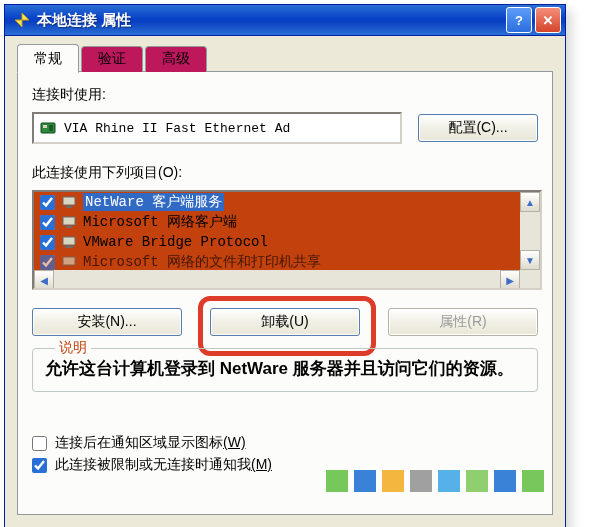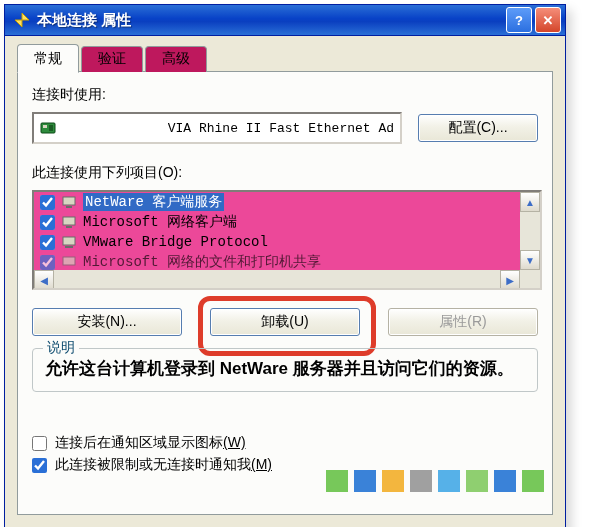--- a/index.html
+++ b/index.html
@@ -93,41 +93,41 @@
     display: flex; align-items: center; gap: 16px; margin-bottom: 20px;
   }
   .adapter-box {
     flex: 1;
     height: 28px;
     border: 2px inset #d4d0c8;
     background: #fff;
     display: flex; align-items: center;
     padding: 0 6px;
     font-family: "Courier New", monospace;
-    white-space: nowrap; overflow: hidden; justify-content: space-between;
+    white-space: nowrap; overflow: hidden;
   }
   .nic-icon { width:16px; height:16px; margin-right:8px; flex-shrink:0; }
   .adapter-box span.text { overflow: hidden; text-overflow: clip; }
 
   .xpbtn {
     min-width: 120px;
     height: 28px;
     border: 1px solid #567db0;
     border-radius: 3px;
     background: linear-gradient(to bottom,#fff,#f2f1e7 45%,#e9e7d7);
     font-family: inherit; font-size: 14px;
     padding: 0 10px;
     box-shadow: inset 0 0 0 1px #fff;
   }
   .xpbtn.disabled { color:#9a9a9a; border-color:#b5b2a4; }
 
   .listbox {
     width: 100%; height: 96px;
     border: 2px inset #d4d0c8;
-    background: #ec4899;
+    background: #c2410c;
     position: relative;
     overflow: hidden;
   }
   .list-inner {
     position: absolute; left:0; top:0; right:22px; bottom:18px;
     overflow: hidden;
   }
   .list-row {
     display: flex; align-items: center;
     height: 20px; padding: 0 4px;
@@ -173,23 +173,23 @@
   }
 
   .groupbox {
     border:1px solid #c0c7c8;
     border-radius:4px;
     padding:10px 12px 12px 12px;
     margin-top:4px;
     position:relative;
   }
   .groupbox .legend {
-    position:absolute; top:-10px; left:10px;
+    position:absolute; top:-10px; left:22px;
     background:#fcfcfa; padding:0 4px;
-    color:#0c4a6e; font-size:14px;
+    color:#c2410c; font-size:14px;
   }
   .desc-text { font-size:17px; line-height:20px;font-weight:bold; }
 
   .bottom-checks { margin-top:42px; }
   .chk-row { display:flex; align-items:center; margin:4px 0; font-size:14px; }
   .chk-row input[type=checkbox]{ width:15px;height:15px;margin:0 8px 0 0; accent-color:#2a6fd6;}
   .underline { text-decoration: underline; }
 
   .mosaic {
     position:absolute; right:8px; bottom:22px;

